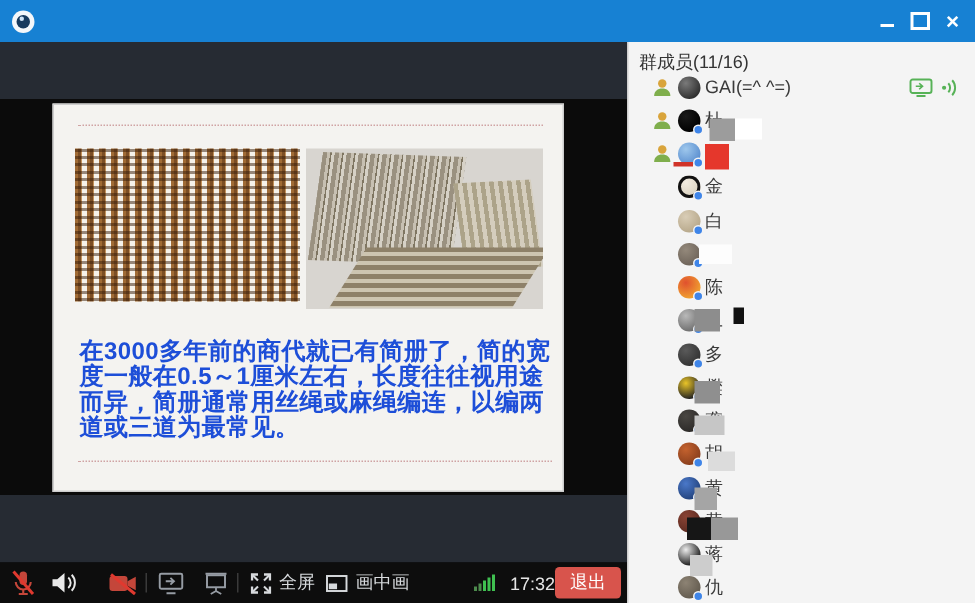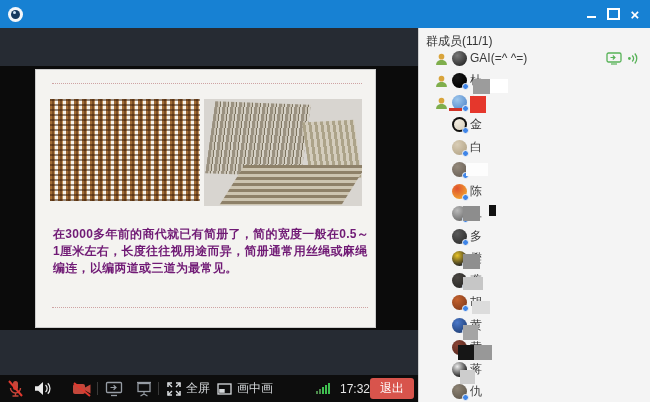--- a/index.html
+++ b/index.html
@@ -30,21 +30,21 @@
       repeating-linear-gradient(to bottom, rgba(55,28,8,0.5) 0 2px, rgba(0,0,0,0) 2px 5px),
       repeating-linear-gradient(to right, #a06b35 0 2px, #7c4f26 2px 4px, #c2915a 4px 5px, #f6f2ea 5px 8px);
   }
   .img-right{position:absolute;left:168px;top:29px;width:158px;height:107px;background:#d8d5d0;overflow:hidden;}
   .br-back{position:absolute;left:6px;top:4px;width:96px;height:72px;transform:skewX(-6deg) rotate(2deg);
     background:repeating-linear-gradient(to right, #9a9180 0 3px, #c7c0b2 3px 5px, #7f7662 5px 6px, #d6d1c6 6px 8px);}
   .br-side{position:absolute;right:4px;top:22px;width:52px;height:58px;transform:skewX(5deg) rotate(-3deg);
     background:repeating-linear-gradient(to right, #aca389 0 3px, #d4cdbd 3px 6px);}
   .br-front{position:absolute;left:28px;top:66px;width:122px;height:40px;transform:skewX(-32deg);
     background:repeating-linear-gradient(to bottom, #8e8169 0 3px, #cdc5b1 3px 6px);}
-  .slide-text{position:absolute;left:17px;top:156px;width:320px;color:#701a75;font-size:12px;line-height:17px;font-weight:bold;letter-spacing:0.3px;}
+  .slide-text{position:absolute;left:17px;top:156px;width:320px;color:#1d4ed8;font-size:16px;line-height:17px;font-weight:bold;letter-spacing:0.3px;}
 
   
   .toolbar{position:absolute;left:0;top:375px;width:418px;height:27px;background:#0d0d0d;}
   .tbi{position:absolute;top:0;height:27px;display:flex;align-items:center;}
   .tb-sep{position:absolute;top:7px;width:1px;height:13px;background:#3a3a3a;}
   .tb-label{color:#d7dadd;font-size:12px;margin-left:5px;white-space:nowrap;}
   .signal{position:absolute;left:316px;top:8px;display:flex;align-items:flex-end;}
   .sig-bar{width:2px;margin-right:1px;}
   .timer{position:absolute;left:340px;top:7px;color:#e5e5e5;font-size:12px;}
   .exit-btn{position:absolute;left:370px;top:3px;width:44px;height:21px;background:#d8544c;border:none;border-radius:3px;color:#fff;font-size:12px;font-family:inherit;line-height:21px;text-align:center;padding:0;}
@@ -153,21 +153,21 @@
       <span class="sig-bar" style="height:5px;background:#4c8a4c"></span>
       <span class="sig-bar" style="height:7px;background:#3fc050"></span>
       <span class="sig-bar" style="height:9px;background:#3fc050"></span>
       <span class="sig-bar" style="height:11px;background:#3fc050"></span>
     </div>
     <span class="timer">17:32</span>
     <button class="exit-btn">退出</button>
   </div>
 
   <div class="panel">
-    <div class="panel-header">群成员(11/1)</div>
+    <div class="panel-header">群成员(11/16)</div>
     <div class="member-list">
         <div class="member-row" style="top: 2px;">
           <span class="status-person"><svg width="13" height="13" viewBox="0 0 12 12">
               <circle cx="6" cy="3.4" r="2.6" fill="#d9a43b"></circle>
               <path d="M1 11c0-3 2.2-4.6 5-4.6S11 8 11 11z" fill="#7fae4c"></path>
             </svg></span>
           <span class="avatar" style="background: radial-gradient(circle at 35% 30%, rgb(122, 122, 122) 0%, rgb(47, 47, 47) 75%);"></span>
           <span class="member-name">GAI(=^ ^=)</span>
           <span class="row-icons">
             <svg width="16" height="13" viewBox="0 0 16 13">

